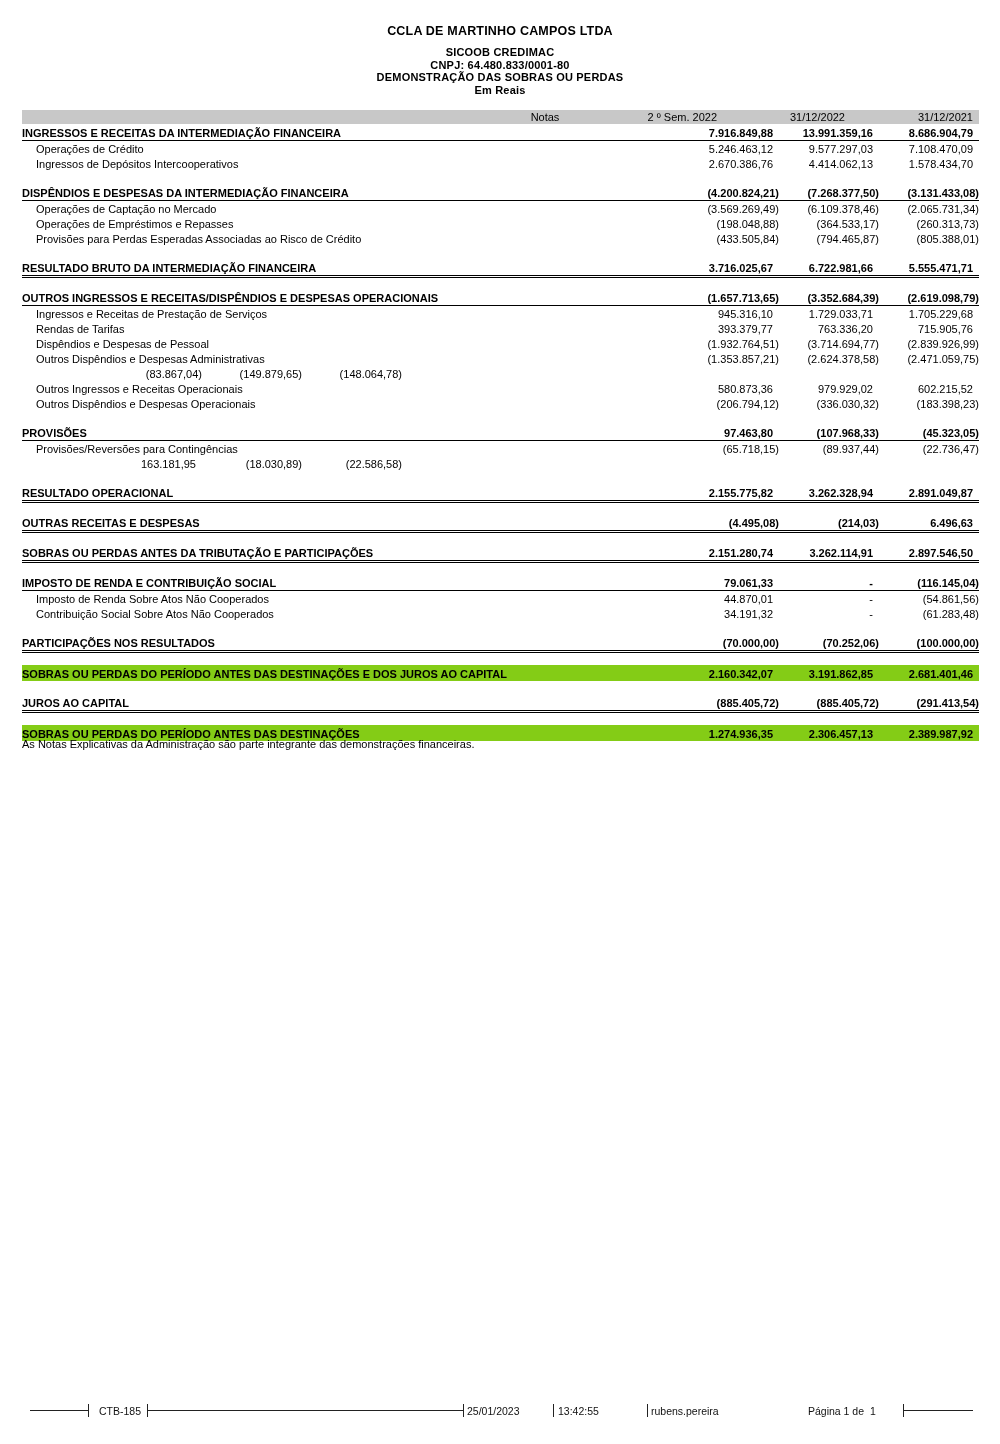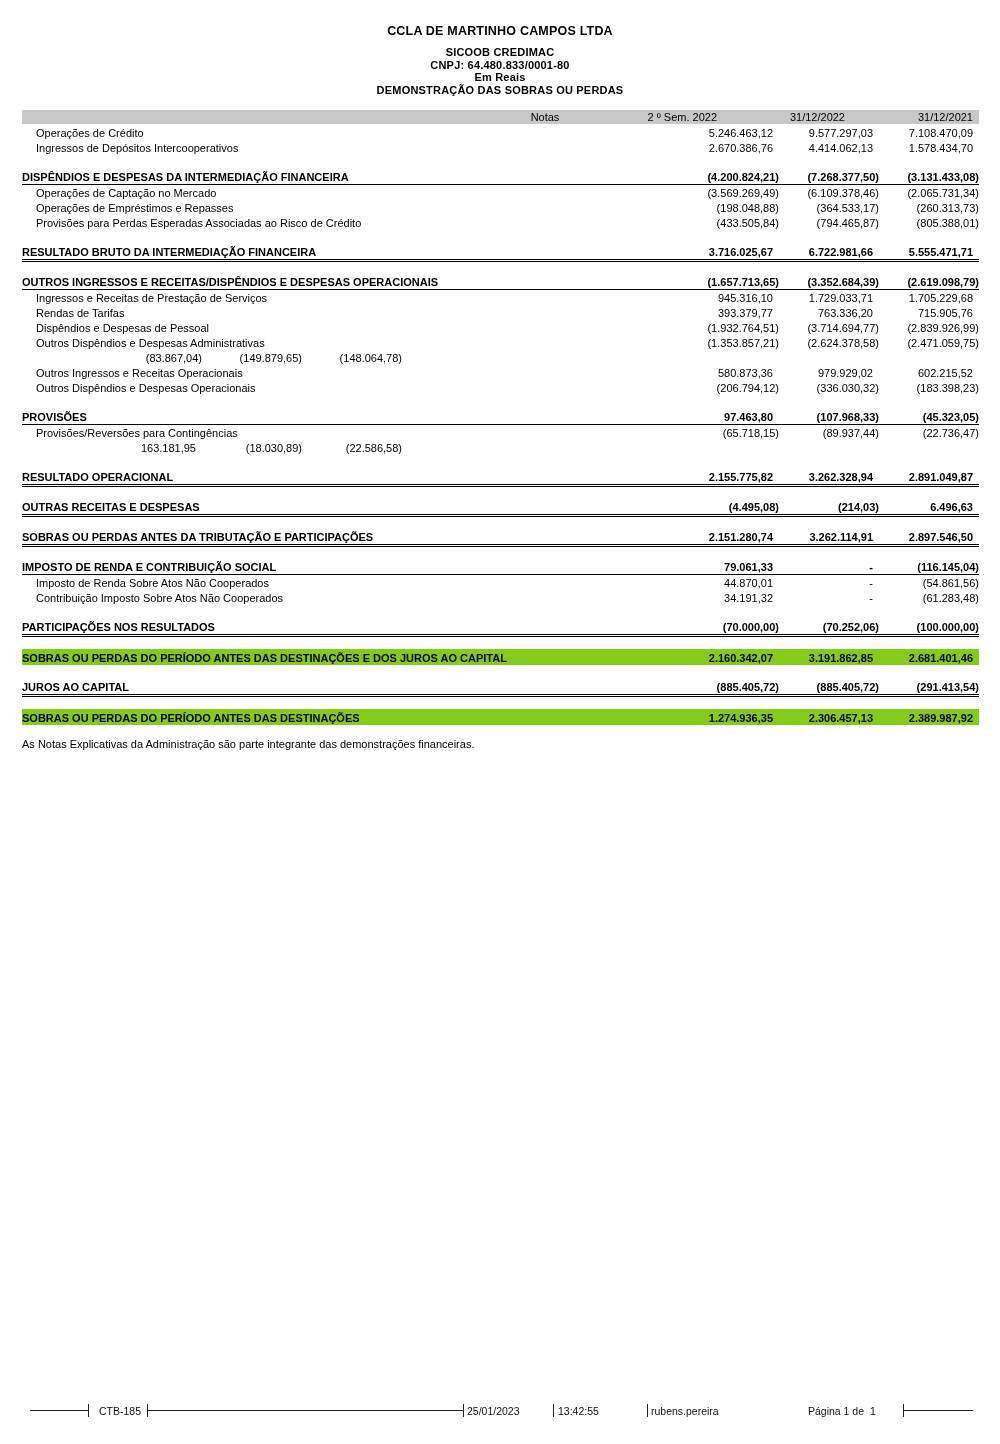--- a/index.html
+++ b/index.html
@@ -32,33 +32,40 @@
   .ftick{position:absolute;top:6px;height:13px;border-left:1.5px solid #222;}
   .ftext{position:absolute;top:7px;white-space:pre;}
 </style>
 </head>
 <body>
 
 <div class="titles">
   <div class="t-company">CCLA DE MARTINHO CAMPOS LTDA</div>
   <div class="t-line">SICOOB CREDIMAC</div>
   <div class="t-line">CNPJ: 64.480.833/0001-80</div>
+  <div class="t-line">DEMONSTRAÇÃO DAS SOBRAS OU PERDAS</div>
   <div class="t-line">Em Reais</div>
-  <div class="t-line">DEMONSTRAÇÃO DAS SOBRAS OU PERDAS</div>
 </div>
 
 <div class="table">
   <div class="colhead">
     <div class="c-label"></div>
     <div class="c-notas">Notas</div>
     <div class="c-val">2 º Sem. 2022</div>
     <div class="c-val c-val2">31/12/2022</div>
     <div class="c-val c-val3">31/12/2021</div>
   </div>
   <div>
+      <div class="row section">
+        <div class="c-label">INGRESSOS E RECEITAS DA INTERMEDIAÇÃO FINANCEIRA</div>
+        <div class="c-notas"></div>
+        <div class="c-val pos">7.916.849,88</div>
+        <div class="c-val c-val2 pos">13.991.359,16</div>
+        <div class="c-val c-val3 pos">8.686.904,79</div>
+      </div>
       <div class="row item">
         <div class="c-label">Operações de Crédito</div>
         <div class="c-notas"></div>
         <div class="c-val pos">5.246.463,12</div>
         <div class="c-val c-val2 pos">9.577.297,03</div>
         <div class="c-val c-val3 pos">7.108.470,09</div>
       </div>
       <div class="row item">
         <div class="c-label">Ingressos de Depósitos Intercooperativos</div>
         <div class="c-notas"></div>
@@ -213,21 +220,21 @@
         <div class="c-val c-val3">(116.145,04)</div>
       </div>
       <div class="row item">
         <div class="c-label">Imposto de Renda Sobre Atos Não Cooperados</div>
         <div class="c-notas"></div>
         <div class="c-val pos">44.870,01</div>
         <div class="c-val c-val2 pos">-</div>
         <div class="c-val c-val3">(54.861,56)</div>
       </div>
       <div class="row item">
-        <div class="c-label">Contribuição Imposto Sobre Atos Não Cooperados</div>
+        <div class="c-label">Contribuição Social Sobre Atos Não Cooperados</div>
         <div class="c-notas"></div>
         <div class="c-val pos">34.191,32</div>
         <div class="c-val c-val2 pos">-</div>
         <div class="c-val c-val3">(61.283,48)</div>
       </div>
       <div class="gap"></div>
       <div class="row result">
         <div class="c-label">PARTICIPAÇÕES NOS RESULTADOS</div>
         <div class="c-notas"></div>
         <div class="c-val">(70.000,00)</div>

